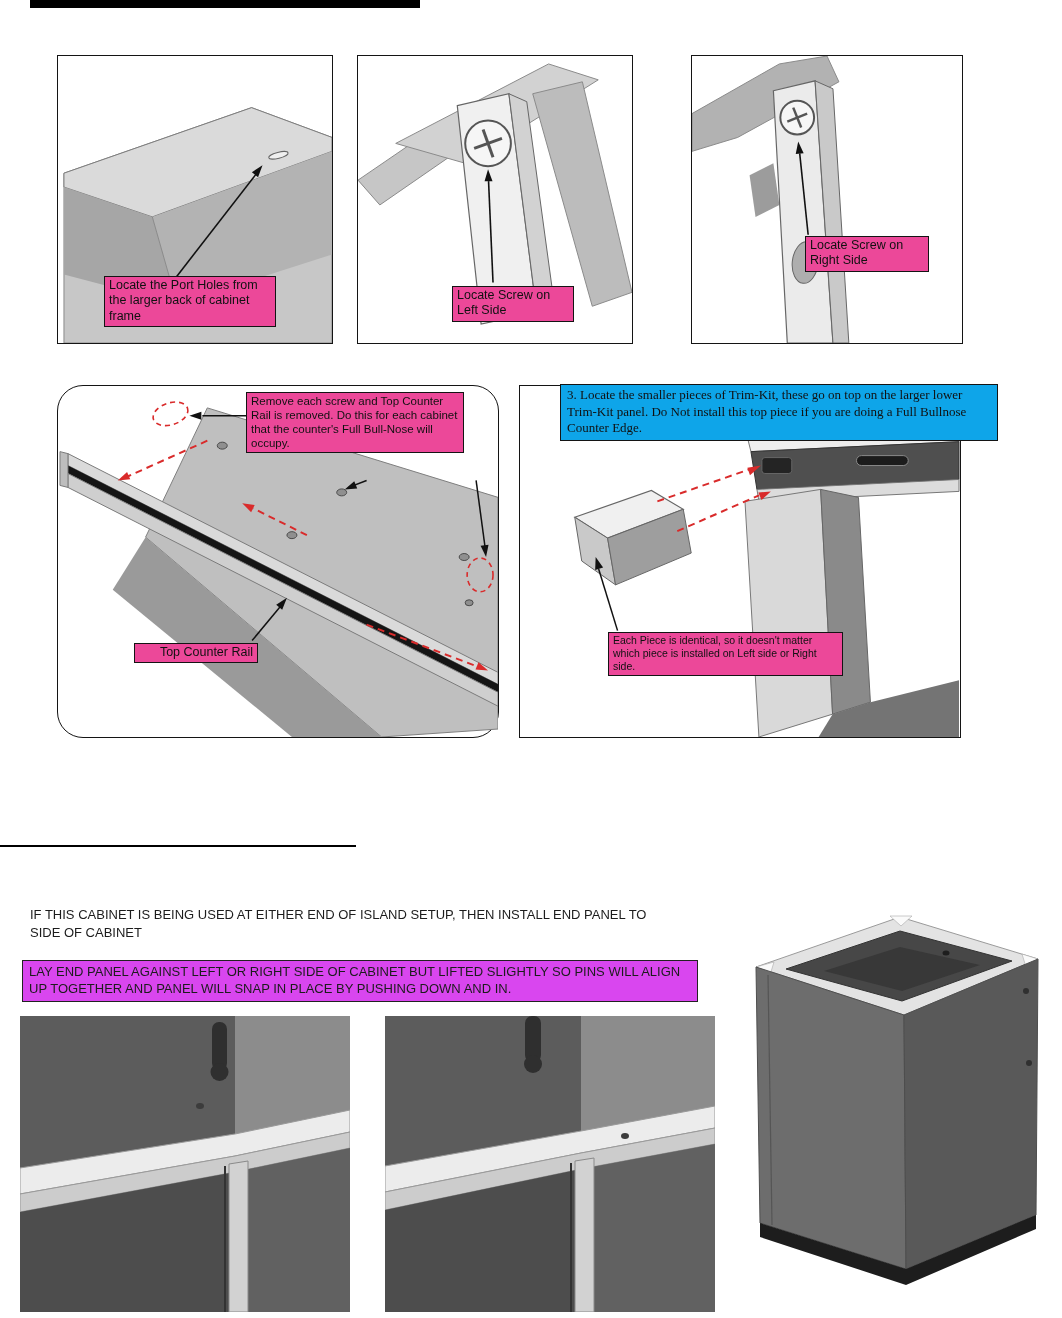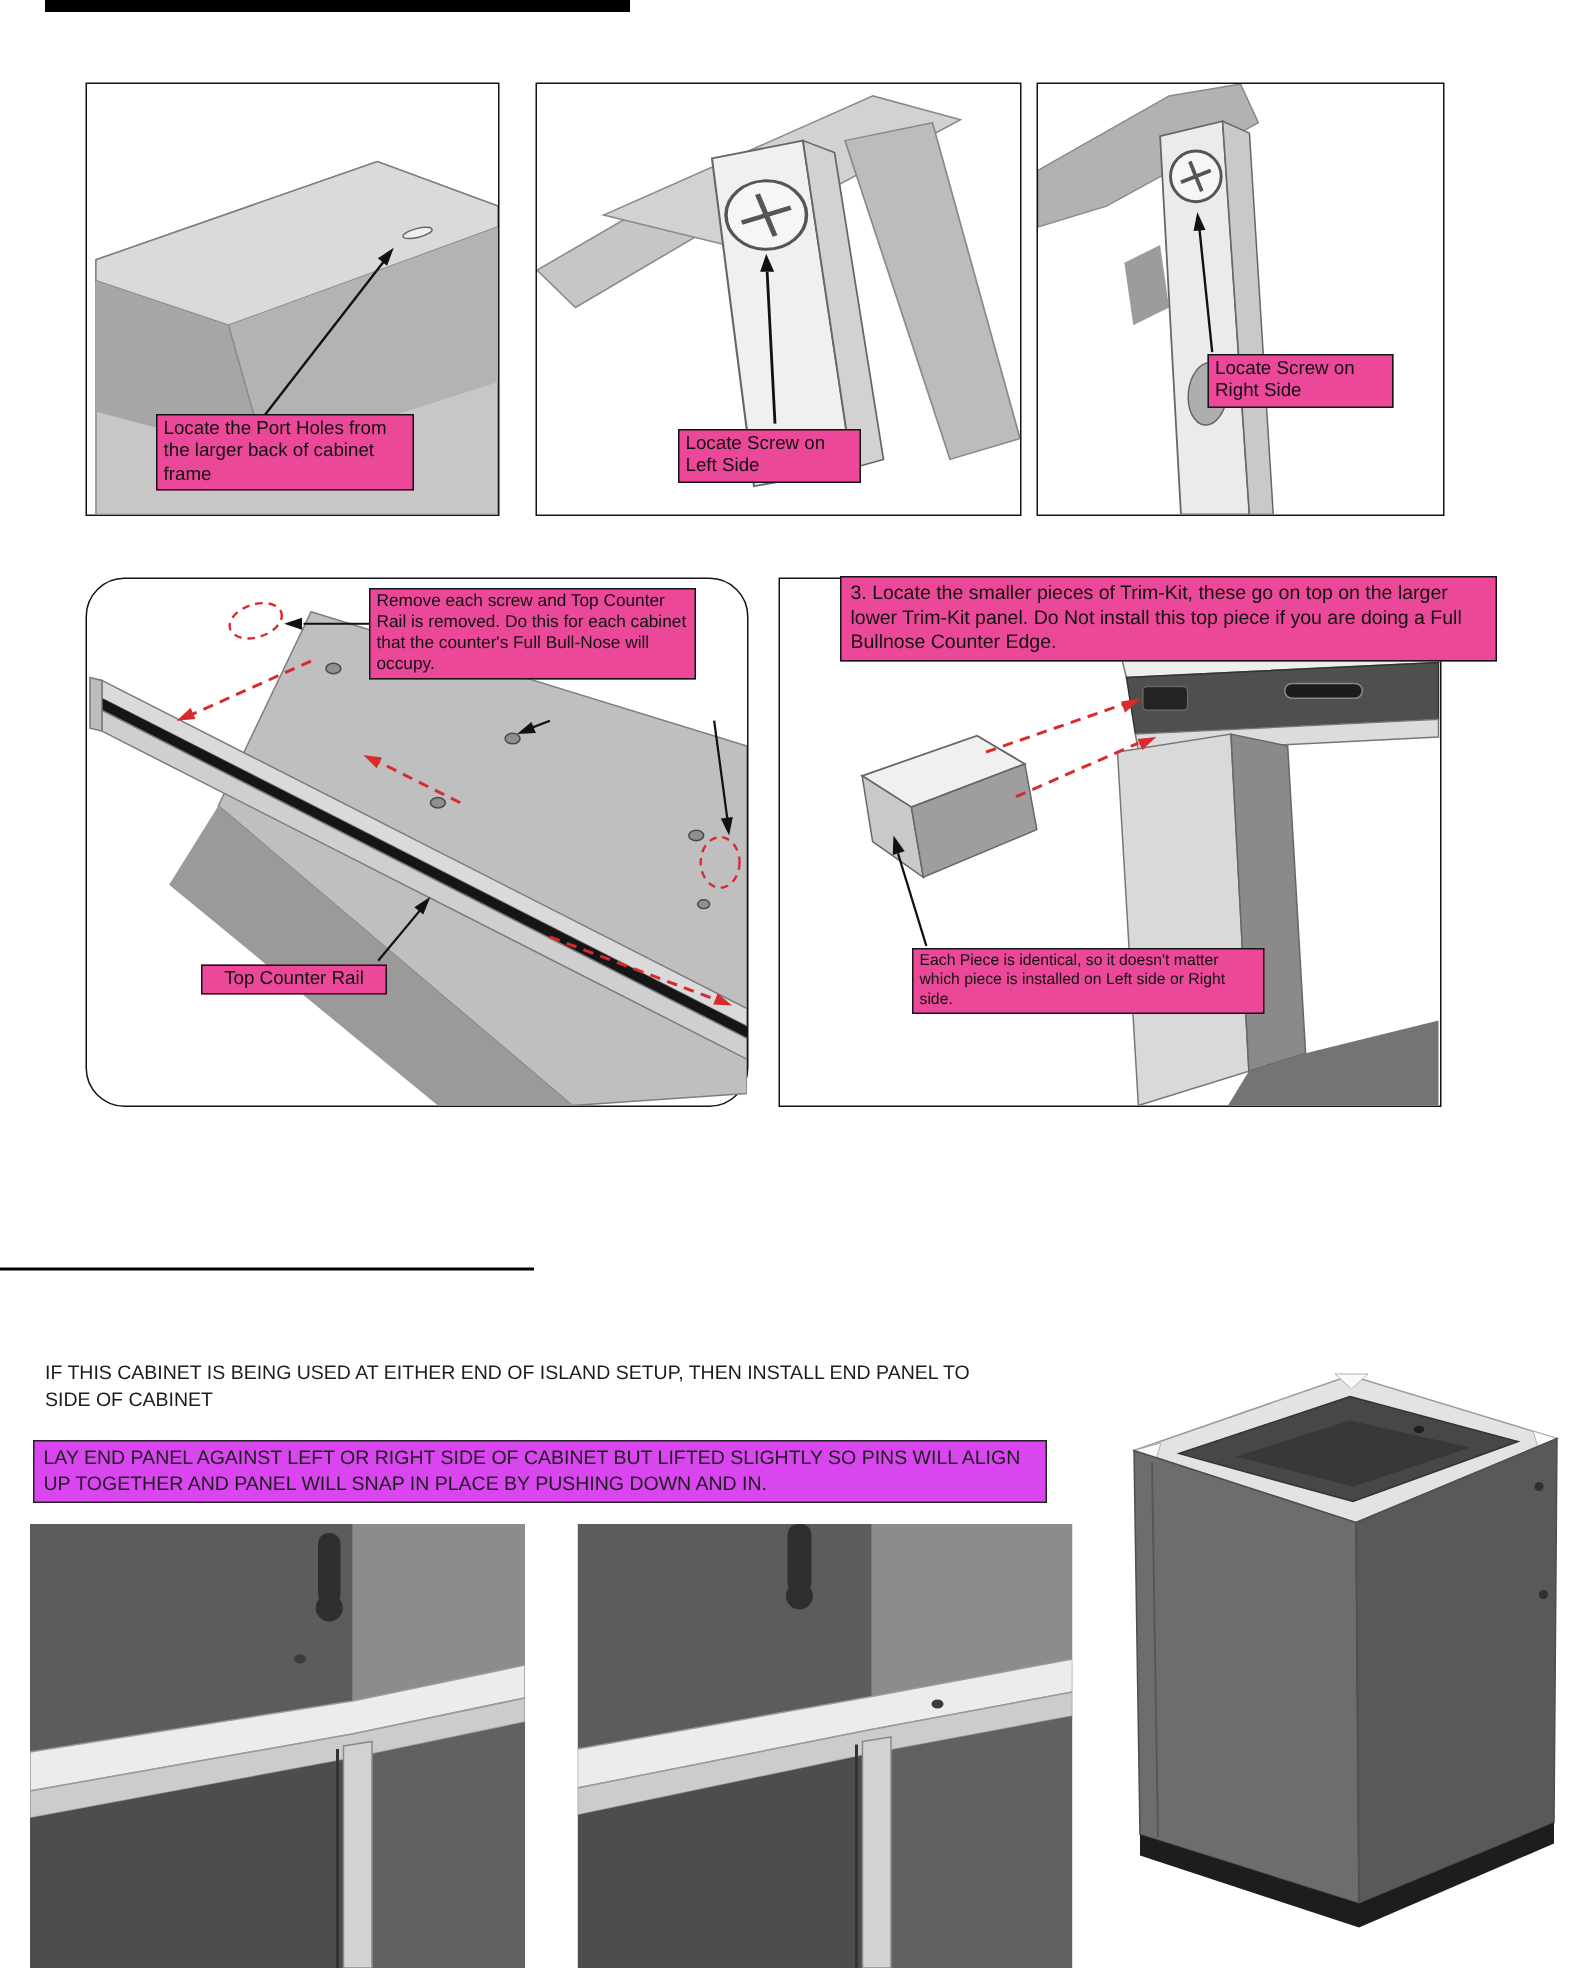--- a/index.html
+++ b/index.html
@@ -9,24 +9,24 @@
   .abs { position:absolute; }
   .rule { background:#000; }
   .panel { position:absolute; border:1.6px solid #141414; background:#fff; overflow:visible; }
   .fig-svg { position:absolute; left:0; top:0; width:100%; height:100%; display:block; }
   .callout {
     position:absolute; background:#ec4899; border:1.4px solid #141414;
     padding:1px 4px 2px 4px; font-size:12.5px; line-height:1.22; color:#111;
   }
   .callout.small { font-size:11.5px; border-width:1.2px; }
   .callout.tiny  { font-size:10.5px; border-width:1px; line-height:1.25; }
-  .callout.center { text-align:center; }
+  .callout.center { text-align:right; }
   .stepbox {
-    position:absolute; background:#ec4899; border:1.2px solid #141414;
-    padding:2px 6px 3px 6px; font-size:13px; line-height:1.28; color:#111; z-index:3;
+    position:absolute; background:#0ea5e9; border:1.2px solid #141414;
+    padding:2px 6px 3px 6px; font-size:13px; line-height:1.28; color:#111; z-index:3;font-family:Liberation Serif, serif;
   }
   .island-text { position:absolute; font-size:13px; line-height:1.35; color:#1c1c1c; }
   .island-box  {
     position:absolute; border:1.2px solid #222; padding:3px 6px;
     font-size:13px; line-height:1.3; color:#1c1c1c; background:#d946ef;
   }
   .img { position:absolute; overflow:hidden; }
 </style>
 </head>
 <body>
@@ -46,21 +46,21 @@
         <ellipse cx="222" cy="100" rx="10" ry="3" fill="#efefef" stroke="#666" stroke-width="1"></ellipse>
       </g>
       <g>
         <line x1="118" y1="224" x2="201" y2="117" stroke="#111" stroke-width="1.6"></line>
         <polygon points="206,110 201.5,122 195.3,117" fill="#111"></polygon>
       </g>
     </svg>
     <div class="callout" style="left:46px; top:220px; width:172px;">Locate the Port Holes from the larger back of cabinet frame</div>
   </div>
 
-  <div class="panel" style="left:357px; top:55px; width:324px; height:289px;">
+  <div class="panel" style="left:357px; top:55px; width:276px; height:289px;">
     <svg class="fig-svg" viewBox="0 0 276 289" preserveAspectRatio="none">
       <polygon points="0,125 98,58 132,74 22,150" fill="#c6c6c6" stroke="#8a8a8a" stroke-width="1"></polygon>
       <polygon points="38,88 192,8 242,24 108,108" fill="#d2d2d2" stroke="#8a8a8a" stroke-width="1"></polygon>
       <polygon points="176,38 226,26 276,238 236,252" fill="#bcbcbc" stroke="#8a8a8a" stroke-width="1"></polygon>
       <polygon points="100,50 152,38 180,258 124,270" fill="#f0f0f0" stroke="#666" stroke-width="1.2"></polygon>
       <polygon points="152,38 170,46 198,252 180,258" fill="#d2d2d2" stroke="#666" stroke-width="1"></polygon>
       <g>
         <circle cx="131" cy="88" r="23" fill="#f6f6f6" stroke="#555" stroke-width="2"></circle>
         <line x1="117" y1="93" x2="145" y2="83" stroke="#555" stroke-width="3"></line>
         <line x1="126" y1="74" x2="136" y2="102" stroke="#555" stroke-width="3"></line>

